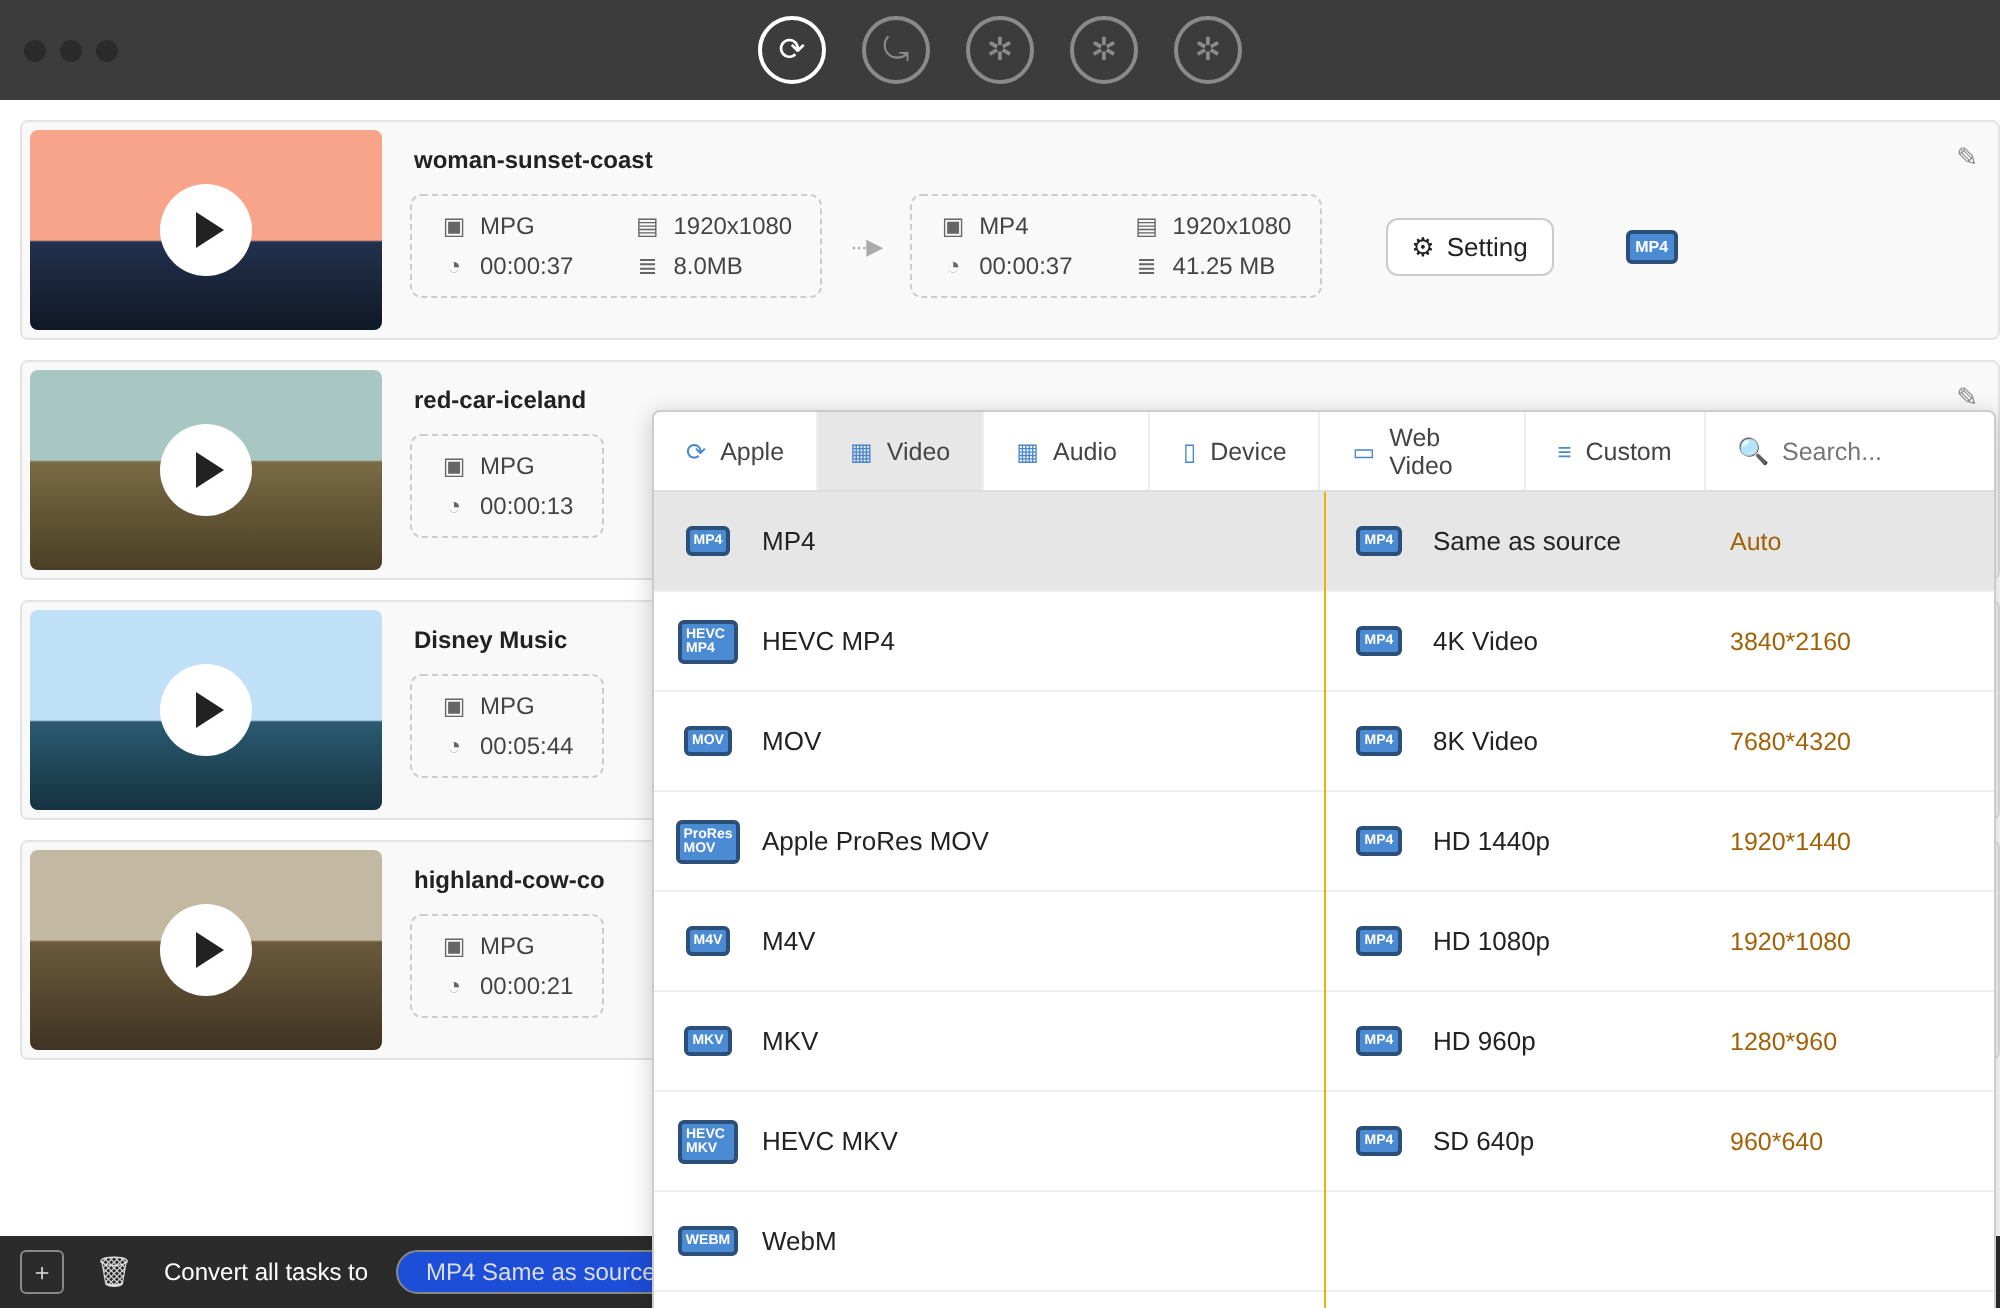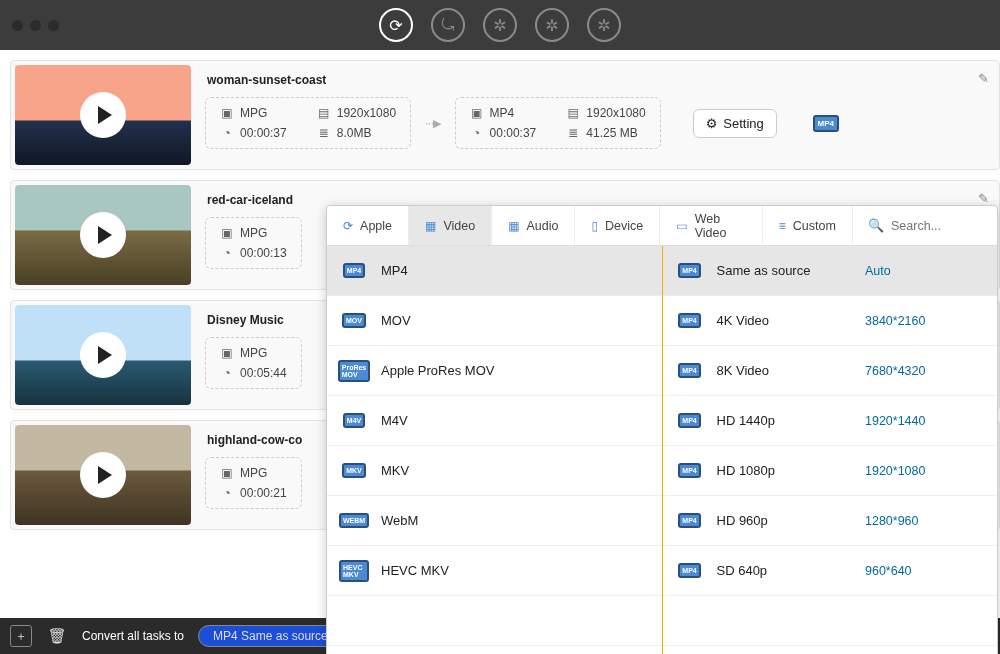--- a/index.html
+++ b/index.html
@@ -42,21 +42,21 @@
   .pv-search{ margin-left:auto; padding:0 16px; display:flex; align-items:center; gap:6px; color:#999;}
   .pv-search input{border:none;outline:none;font-size:12.5px;width:90px;}
   .pv-body { flex:1; display:flex; overflow:hidden;}
   .col { flex:1; overflow-y:auto;}
   .col + .col { border-left:1px solid #eab308;}
   .row { height:50px; display:flex; align-items:center; gap:12px; padding:0 12px; border-bottom:1px solid #eee; cursor:pointer; font-size:13px;}
   .row.active{ background:#e6e6e6; }
   .row .fmt-badge{ width:30px;height:30px;}
   .row .fmt-badge .inner{font-size:7px;padding:2px 2px;}
   .row .rlabel{flex:1;}
-  .row .rres{color:#0369a1;font-size:12.5px;width:120px;}
+  .row .rres{color:#a16207;font-size:12.5px;width:120px;}
   
   .col::-webkit-scrollbar{width:10px;}
   .col::-webkit-scrollbar-thumb{background:#b8b8b8;border-radius:5px;}
   .col::-webkit-scrollbar-track{background:#ededed;}
   
   .t0{background:linear-gradient(#f7a48b 0%,#f7a48b 55%,#23314d 56%,#101826 100%);}
   .t1{background:linear-gradient(#a9c7c2 0%,#a9c7c2 45%,#7a6b44 46%,#4a3f26 100%);}
   .t2{background:linear-gradient(#bfe0f7 0%,#bfe0f7 55%,#2a5a71 56%,#16323f 100%);}
   .t3{background:linear-gradient(#c3b8a1 0%,#c3b8a1 45%,#6b5a3c 46%,#3f3322 100%);}
 </style>
@@ -245,20 +245,26 @@
   <div class="pv-body">
     <div class="col" id="fmt-col">
         <div class="row active">
           <div class="fmt-badge">
             <span class="inner">MP4</span>
           </div>
           <span class="rlabel">MP4</span>
         </div>
         <div class="row">
           <div class="fmt-badge">
+            <span class="inner">HEVC MP4</span>
+          </div>
+          <span class="rlabel">HEVC MP4</span>
+        </div>
+        <div class="row">
+          <div class="fmt-badge">
             <span class="inner">MOV</span>
           </div>
           <span class="rlabel">MOV</span>
         </div>
         <div class="row">
           <div class="fmt-badge">
             <span class="inner">ProRes MOV</span>
           </div>
           <span class="rlabel">Apple ProRes MOV</span>
         </div>
@@ -269,29 +275,29 @@
           <span class="rlabel">M4V</span>
         </div>
         <div class="row">
           <div class="fmt-badge">
             <span class="inner">MKV</span>
           </div>
           <span class="rlabel">MKV</span>
         </div>
         <div class="row">
           <div class="fmt-badge">
+            <span class="inner">HEVC MKV</span>
+          </div>
+          <span class="rlabel">HEVC MKV</span>
+        </div>
+        <div class="row">
+          <div class="fmt-badge">
             <span class="inner">WEBM</span>
           </div>
           <span class="rlabel">WebM</span>
-        </div>
-        <div class="row">
-          <div class="fmt-badge">
-            <span class="inner">HEVC MKV</span>
-          </div>
-          <span class="rlabel">HEVC MKV</span>
         </div>
         <div class="row"></div>
       </div>
     <div class="col" id="preset-col">
         <div class="row active">
           <div class="fmt-badge">
             <span class="inner">MP4</span>
           </div>
           <span class="rlabel">Same as source</span>
           <span class="rres">Auto</span>

